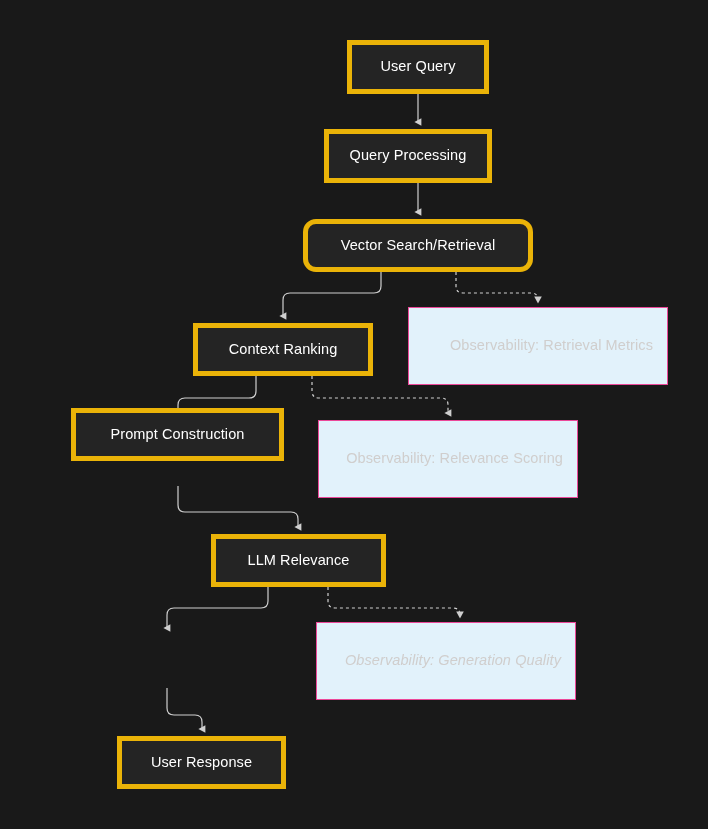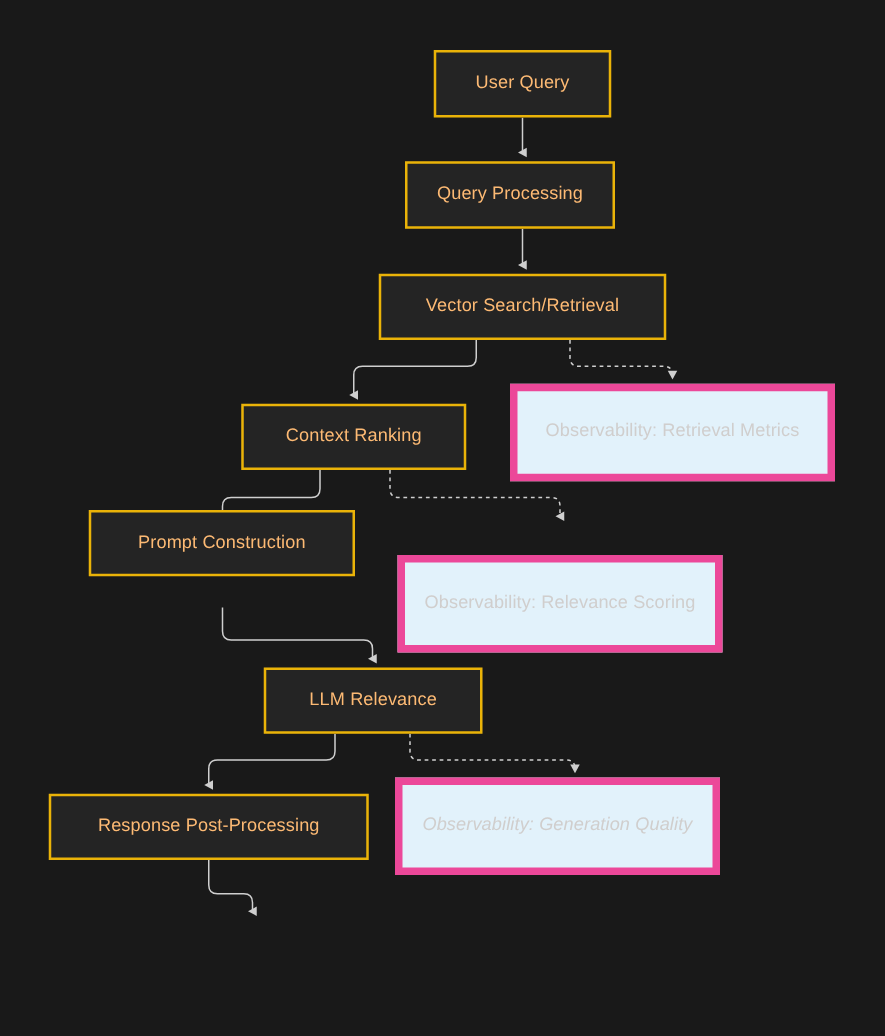--- a/index.html
+++ b/index.html
@@ -33,31 +33,32 @@
     box-sizing: border-box;
     display: flex;
     align-items: center;
     justify-content: center;
     text-align: center;
     line-height: 1.32;
     letter-spacing: 0.1px;
   }
   .node.process {
     background: #242424;
-    border: 2px solid #eab308;
-    color: #fdba74;
+    border: 5px solid #eab308;
+    color: #ffffff;
     font-size: 14.5px;
     padding: 6px 10px;
   }
   .node.observability {
     background: #e2f2fb;
-    border: 6px solid #ec4899;
+    border: 1px solid #ec4899;
     color: #d0cecd;
     font-size: 14.5px;
     padding: 6px 14px;
+    text-align: right;
   }
   .node-label {
     display: block;
     width: 100%;
   }
 </style>
 </head>
 <body>
 
 <div id="canvas">
@@ -91,46 +92,46 @@
   </svg>
 
   <div class="node process" style="left: 347px; top: 40px; width: 142px; height: 54px;">
     <span class="node-label">User Query</span>
   </div>
 
   <div class="node process" style="left: 324px; top: 129px; width: 168px; height: 54px;">
     <span class="node-label">Query Processing</span>
   </div>
 
-  <div class="node process" style="left: 303px; top: 219px; width: 230px; height: 53px;">
+  <div class="node process" style="left: 303px; top: 219px; width: 230px; height: 53px; border-radius: 13px;">
     <span class="node-label">Vector Search/Retrieval</span>
   </div>
 
   <div class="node process" style="left: 193px; top: 323px; width: 180px; height: 53px;">
     <span class="node-label">Context Ranking</span>
   </div>
 
   <div class="node observability" style="left: 408px; top: 307px; width: 260px; height: 78px;">
     <span class="node-label">Observability: Retrieval Metrics</span>
   </div>
 
   <div class="node process" style="left: 71px; top: 408px; width: 213px; height: 53px;">
     <span class="node-label">Prompt Construction</span>
   </div>
 
-  <div class="node observability" style="left: 318px; top: 420px; width: 260px; height: 78px; margin-top: 24px;">
+  <div class="node observability" style="left: 318px; top: 420px; width: 260px; height: 78px;">
     <span class="node-label">Observability: Relevance Scoring</span>
   </div>
 
   <div class="node process" style="left: 211px; top: 534px; width: 175px; height: 53px;">
     <span class="node-label">LLM Relevance</span>
   </div>
 
   <div class="node observability" style="left: 316px; top: 622px; width: 260px; height: 78px; font-style: italic;">
     <span class="node-label">Observability: Generation Quality</span>
   </div>
 
-  <div class="node process" style="left: 39px; top: 635px; width: 256px; height: 53px;">
-    <span class="node-label">Response Post-Processing</span>
+
+  <div class="node process" style="left: 117px; top: 736px; width: 169px; height: 53px;">
+    <span class="node-label">User Response</span>
   </div>
-
 
 </div>
 
 </body></html>

